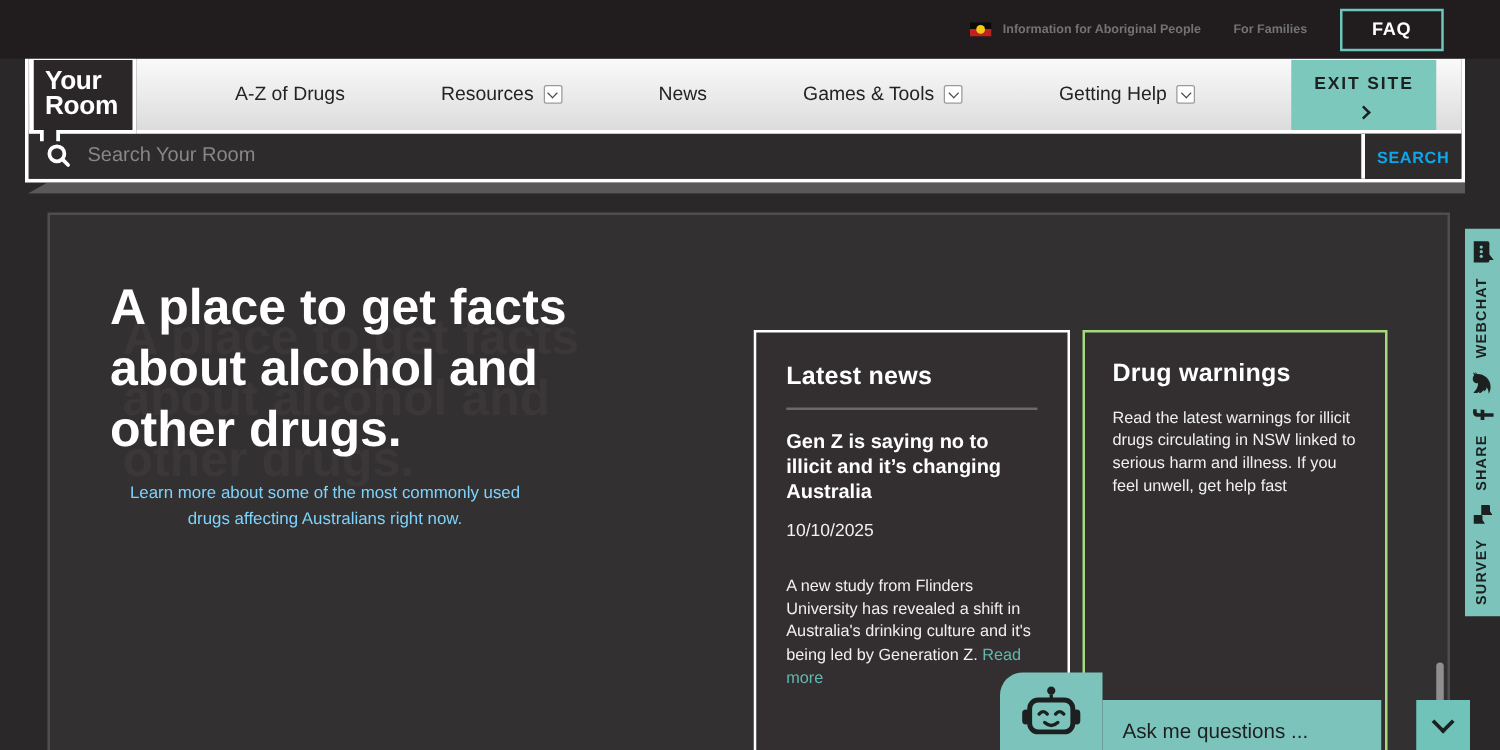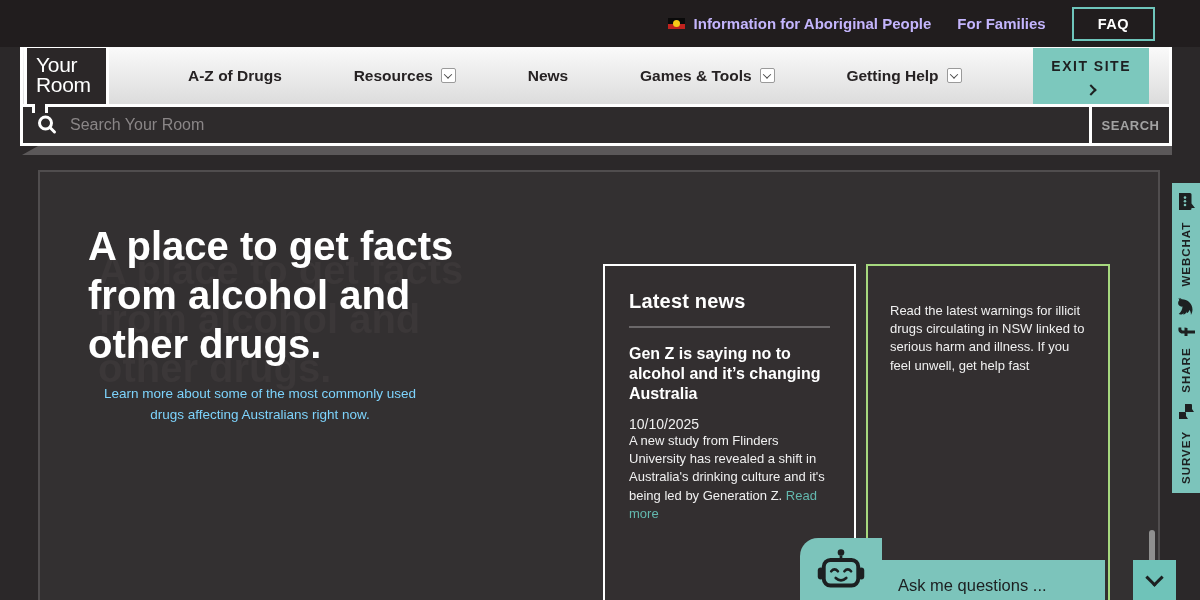--- a/index.html
+++ b/index.html
@@ -10,57 +10,57 @@
     font-family:"Liberation Sans", sans-serif;
     -webkit-font-smoothing:antialiased;
   }
 
   
   .top-bar {
     position:absolute; top:0; left:0; width:1200px; height:47px;
     background:#211d1e; display:flex; align-items:center;
     justify-content:flex-end; padding-right:45px; gap:26px; z-index:10;
   }
-  .top-link { color:#c4b5fd; font-weight:bold; font-size:15px; display:flex; align-items:center; gap:9px; cursor:pointer; }
+  .top-link { color:#737373; font-weight:bold; font-size:10px; display:flex; align-items:center; gap:9px; cursor:pointer; }
   .flag { width:17px; height:11px; background:linear-gradient(#0a0a0a 50%, #c0221e 50%); position:relative; flex:0 0 auto; }
   .flag::after { content:''; position:absolute; left:50%; top:50%; width:7px; height:7px; margin:-3.5px 0 0 -3.5px; background:#f7c917; border-radius:50%; }
   .faq-btn {
     border:2px solid #6ec5bb; color:#fff; font-weight:bold; font-size:14.5px;
     padding:7px 24px; letter-spacing:0.5px; cursor:pointer; background:transparent;
   }
 
   
   .header-frame {
     position:absolute; left:20px; top:44px; width:1152px; z-index:9;
     border:3px solid #fff; background:#2e2b2c;
   }
   .nav-row {
     height:57px; display:flex; align-items:center;
     background:linear-gradient(#fafafa, #dcdcdc);
     padding-left:165px; padding-right:20px; justify-content:space-between;
   }
-  .nav-item { display:flex; align-items:center; gap:8px; color:#262223; font-size:15.5px; font-weight:700; cursor:pointer; white-space:nowrap; }
+  .nav-item { display:flex; align-items:center; gap:8px; color:#262223; font-size:15.5px; font-weight:400; cursor:pointer; white-space:nowrap; }
   .dd { width:15px; height:15px; background:#fff; border:1px solid #9a9a9a; border-radius:2px; display:inline-flex; align-items:center; justify-content:center; }
   .chev { width:6px; height:6px; border-right:1.6px solid #4a4a4a; border-bottom:1.6px solid #4a4a4a; transform:rotate(45deg) translate(-1px,-1px); }
   .exit-btn {
     background:#7cc8bd; border:0; color:#1d2021; font-weight:bold; font-size:14px;
     letter-spacing:1.5px; padding:10px 18px; display:flex; align-items:center; gap:12px; cursor:pointer;flex-direction:column;
   }
   .chev-right { width:8px; height:8px; border-right:2.5px solid #1d2021; border-top:2.5px solid #1d2021; transform:rotate(45deg); }
 
   .search-row { height:39px; border-top:3px solid #fff; display:flex; align-items:stretch; background:#2e2b2c; }
   .search-left { flex:1; display:flex; align-items:center; padding-left:13px; gap:12px; }
   .search-input { flex:1; background:transparent; border:0; outline:none; color:#eee; font-size:16px; font-family:"Liberation Sans",sans-serif; }
   .search-input::placeholder { color:#8a8687; font-weight:500; }
-  .search-btn { width:80px; border:0; border-left:3px solid #fff; background:#2e2b2c; color:#a3a3a3; font-weight:bold; font-size:13px; letter-spacing:0.5px; cursor:pointer; }
+  .search-btn { width:80px; border:0; border-left:3px solid #fff; background:#2e2b2c; color:#0ea5e9; font-weight:bold; font-size:13px; letter-spacing:0.5px; cursor:pointer; }
 
   .logo {
     position:absolute; left:1px; top:-2px; width:85px; height:62px; z-index:5;
     background:#2b2728; border:3px solid #fff; color:#fff;
-    font-size:21px; font-weight:normal; line-height:0.95; padding:7px 0 0 9px; letter-spacing:-0.3px; cursor:pointer;
+    font-size:21px; font-weight:bold; line-height:0.95; padding:7px 0 0 9px; letter-spacing:-0.3px; cursor:pointer;
   }
   .logo-tail { position:absolute; left:9px; top:57px; width:16px; height:9px; background:#2b2728; border-left:3px solid #fff; border-right:3px solid #fff; z-index:6; }
 
   .header-shadow {
     position:absolute; left:22px; top:146px; width:1150px; height:9px;
     background:#5b5859; clip-path:polygon(16px 0, 100% 0, 100% 100%, 0 100%); z-index:8;
   }
 
   
   .main-box {
@@ -78,21 +78,21 @@
   }
 
   
   .card { position:absolute; top:264px; background:#332f30; z-index:2; color:#fff; }
   .news-card { left:603px; width:253px; height:340px; border:2px solid #fff; padding:24px 24px; }
   .warn-card { left:866px; width:244px; height:340px; border:2px solid #a6d87e; padding:22px 22px; }
   .card-title { font-size:20px; font-weight:bold; letter-spacing:0.2px; }
   .divider { border:0; border-top:2px solid #6b6869; margin:13px 0 16px; }
   .article-title { font-size:16px; font-weight:bold; line-height:1.25; margin-bottom:12px; }
   .article-date { font-size:14px; color:#f0f0f0; margin-bottom:0; }
-  .card-text { font-size:13px; line-height:1.4; color:#f0f0f0; }
+  .card-text { font-size:13px; line-height:1.4; color:#f0f0f0;margin-top:28px; }
   .read-more { color:#63b8ae; cursor:pointer; }
   .warn-card .card-text { margin-top:14px; }
 
   
   .side-bar {
     position:absolute; left:1031px; top:324px; width:310px; height:28px;
     background:#7cc4bb; transform:rotate(-90deg); z-index:7;
     display:flex; align-items:center; justify-content:space-between;
     padding:0 9px; cursor:pointer;
   }
@@ -177,33 +177,34 @@
       </svg>
       <input class="search-input" type="text" placeholder="Search Your Room" style="">
     </div>
     <button class="search-btn">SEARCH</button>
   </div>
 </div>
 <div class="header-shadow"></div>
 
 <div class="main-box"></div>
 
-<h1 class="hero-heading">A place to get facts from alcohol and other drugs.</h1>
+<h1 class="hero-heading">A place to get facts about alcohol and other drugs.</h1>
 <p class="hero-sub">Learn more about some of the most commonly used drugs affecting Australians right now.</p>
 
 <div class="card news-card">
   <div class="card-title">Latest news</div>
   <hr class="divider">
-  <div class="article-title">Gen Z is saying no to alcohol and it’s changing Australia</div>
+  <div class="article-title">Gen Z is saying no to illicit and it’s changing Australia</div>
   <div class="article-date">10/10/2025</div>
   <p class="card-text"><span>A new study from Flinders University has revealed a shift in Australia's drinking culture and it's being led by Generation Z.</span>
     <span class="read-more">Read more</span></p>
 </div>
 
 <div class="card warn-card">
+  <div class="card-title">Drug warnings</div>
   <p class="card-text">Read the latest warnings for illicit drugs circulating in NSW linked to serious harm and illness. If you feel unwell, get help fast</p>
 </div>
 
 <div class="side-bar">
   <span class="side-label">SURVEY</span>
   <svg width="17" height="16" viewBox="0 0 17 16">
     <path d="M1 1 h7 v6 q0 1-1 1 h-3 l-3 2 v-8 z" fill="#1d2021"></path>
     <path d="M8 7 h8 v6 q0 1-1 1 h-4 l-3 2 v-8 z" fill="#1d2021"></path>
   </svg>
   <span class="side-label">SHARE</span>

